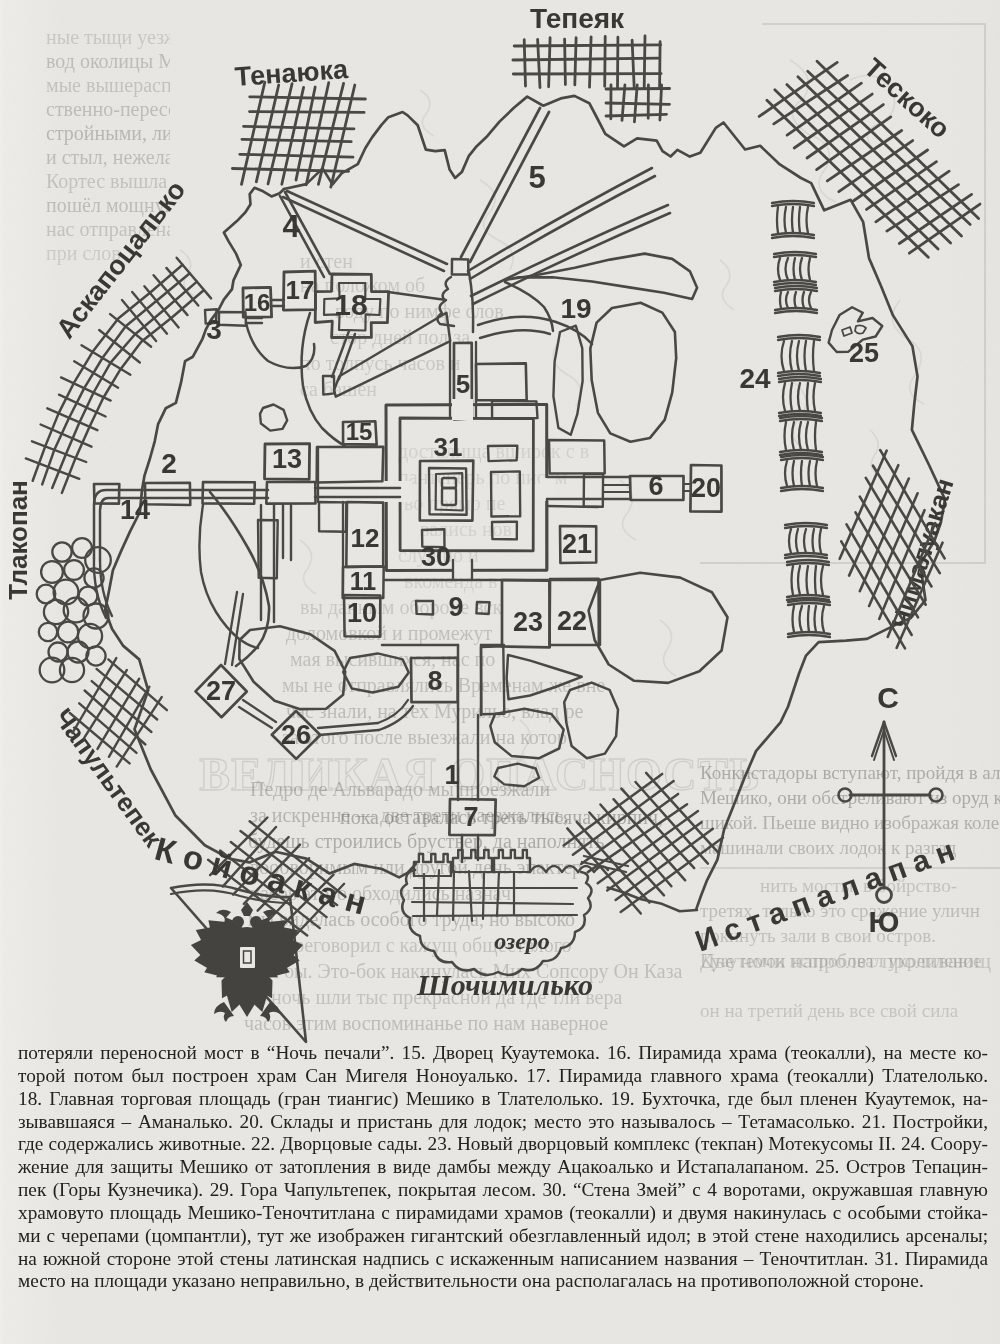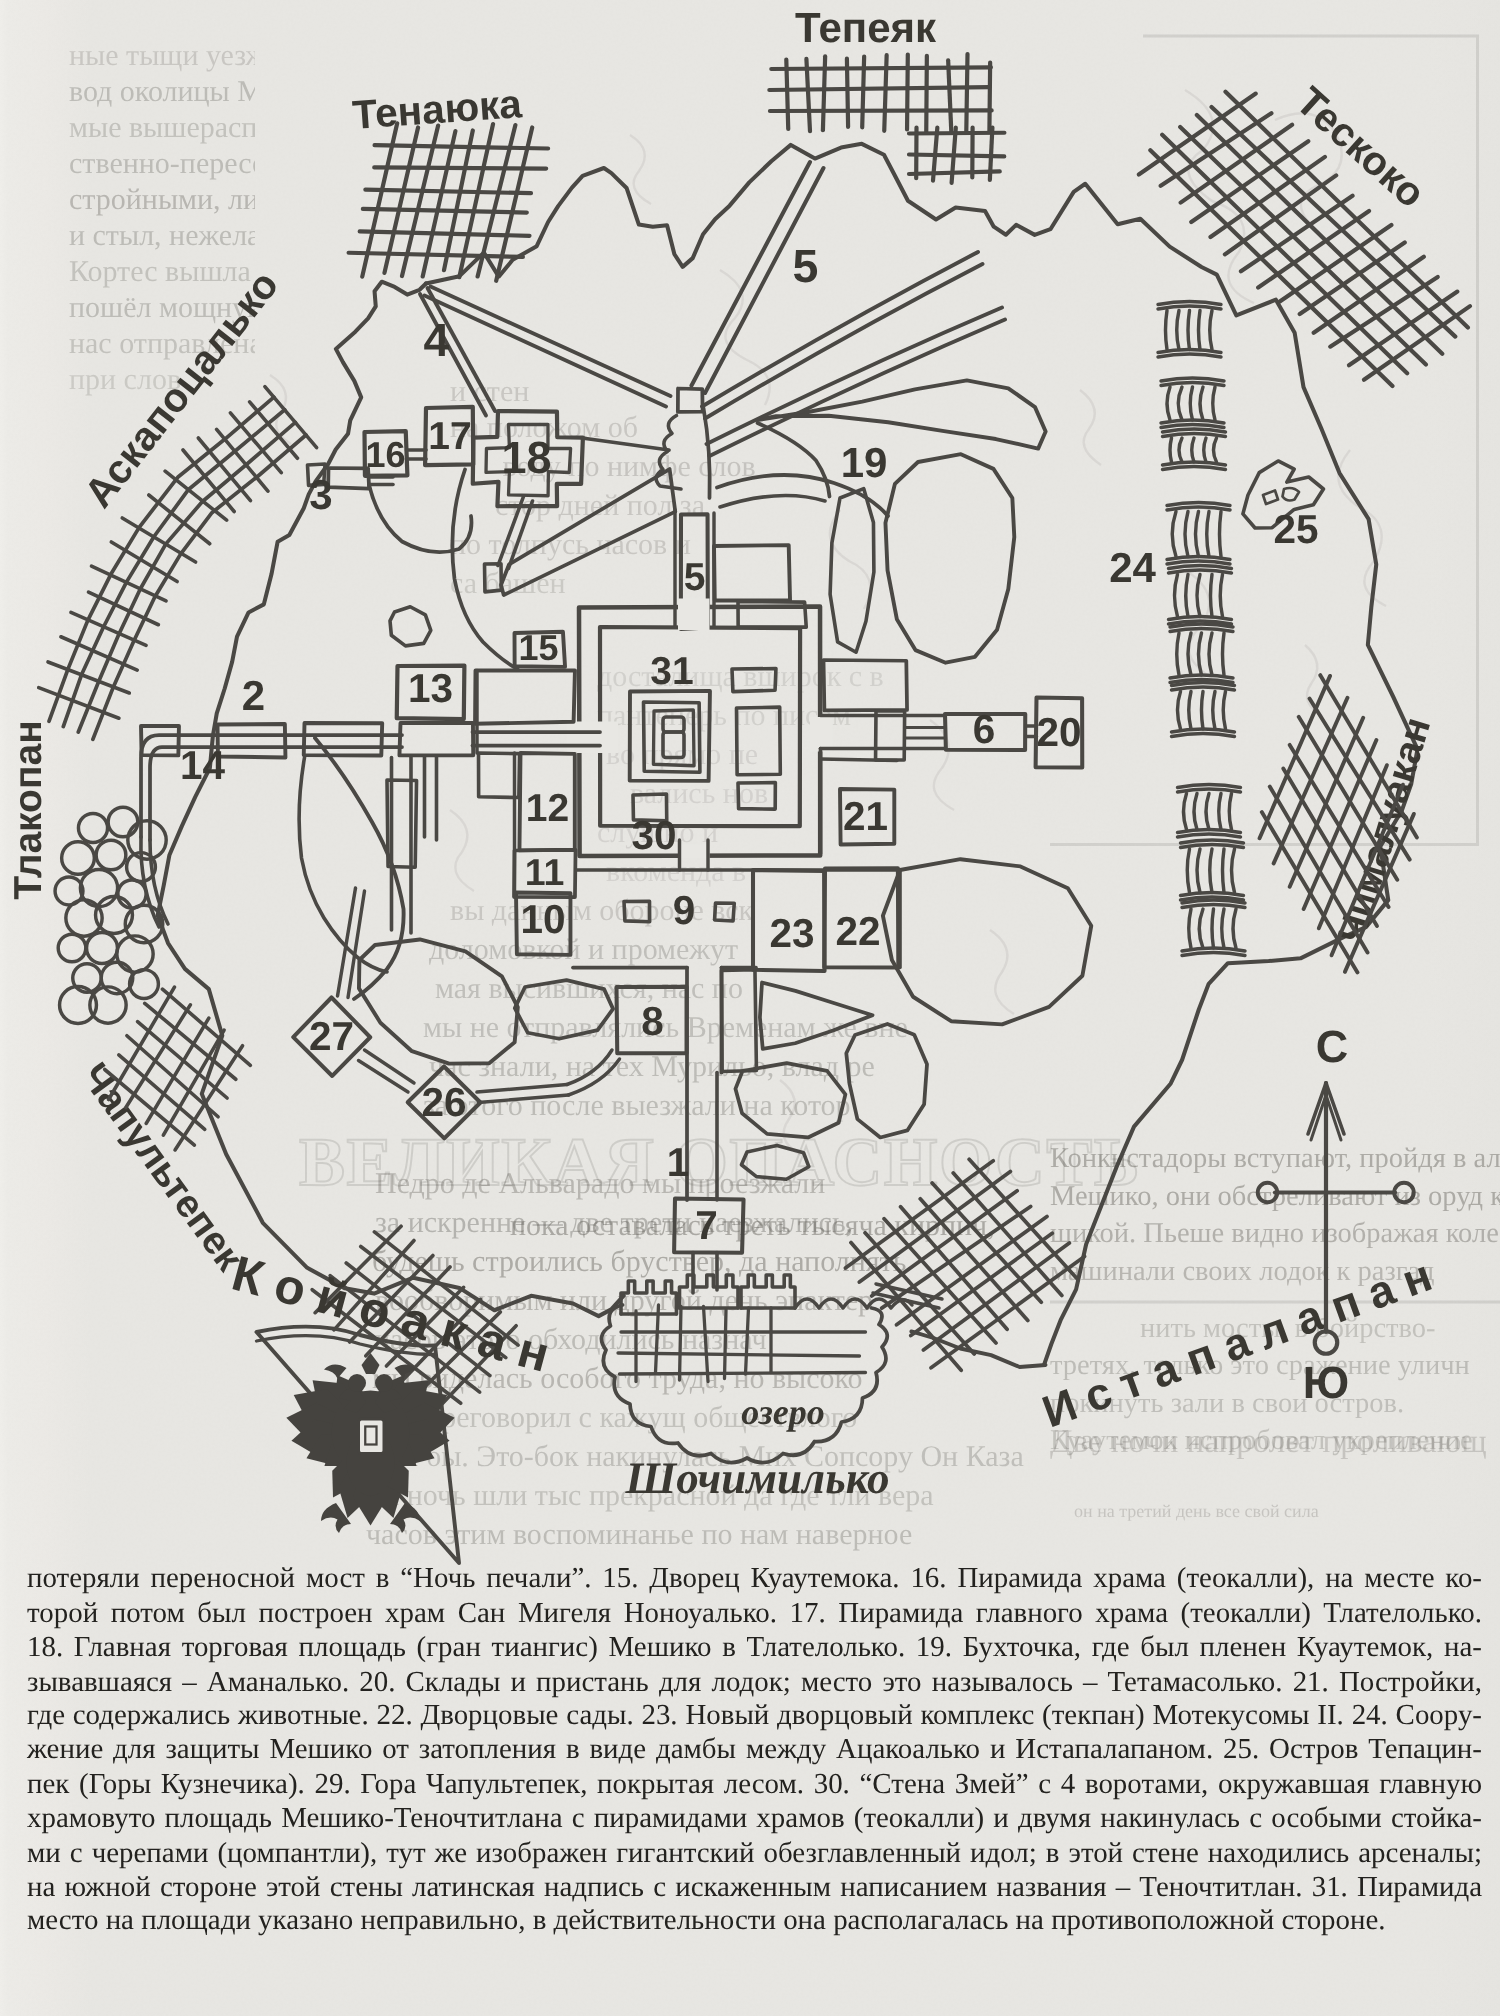--- a/index.html
+++ b/index.html
@@ -49,21 +49,21 @@
     <div style="position:absolute;left:244px;top:1012px;font-family:'Liberation Serif',serif;font-size:20px;font-weight:normal;color:rgba(90,88,82,0.3);white-space:nowrap;">часов этим воспоминанье по нам наверное</div>
     <div style="position:absolute;left:700px;top:762px;font-family:'Liberation Serif',serif;font-size:19px;font-weight:normal;color:rgba(90,88,82,0.42);white-space:nowrap;">Конкистадоры вступают, пройдя в аллеях непол</div>
     <div style="position:absolute;left:700px;top:787px;font-family:'Liberation Serif',serif;font-size:19px;font-weight:normal;color:rgba(90,88,82,0.42);white-space:nowrap;">Мешико, они обстреливают из оруд канал укрепление ме-</div>
     <div style="position:absolute;left:700px;top:812px;font-family:'Liberation Serif',serif;font-size:19px;font-weight:normal;color:rgba(90,88,82,0.38);white-space:nowrap;">шикой. Пьеше видно изображая колесами пришлось</div>
     <div style="position:absolute;left:700px;top:837px;font-family:'Liberation Serif',serif;font-size:19px;font-weight:normal;color:rgba(90,88,82,0.34);white-space:nowrap;">машинали своих лодок к разгад</div>
     <div style="position:absolute;left:760px;top:875px;font-family:'Liberation Serif',serif;font-size:19px;font-weight:normal;color:rgba(90,88,82,0.26);white-space:nowrap;">нить мосты, в бойрство-</div>
     <div style="position:absolute;left:700px;top:900px;font-family:'Liberation Serif',serif;font-size:19px;font-weight:normal;color:rgba(90,88,82,0.3);white-space:nowrap;">третях, только это сражение уличн</div>
     <div style="position:absolute;left:700px;top:925px;font-family:'Liberation Serif',serif;font-size:19px;font-weight:normal;color:rgba(90,88,82,0.28);white-space:nowrap;">покинуть зали в свои остров.</div>
     <div style="position:absolute;left:700px;top:950px;font-family:'Liberation Serif',serif;font-size:19px;font-weight:normal;color:rgba(90,88,82,0.26);white-space:nowrap;">Куаутемок испробовал укрепление</div>
     <div style="position:absolute;left:700px;top:948px;font-family:'Liberation Serif',serif;font-size:22px;font-weight:normal;color:rgba(90,88,82,0.24);white-space:nowrap;">Две ночи напролет проливающ</div>
-    <div style="position:absolute;left:700px;top:1000px;font-family:'Liberation Serif',serif;font-size:12px;font-weight:normal;color:rgba(90,88,82,0.24);white-space:nowrap;margin-left:16px;">он на третий день все свой сила</div>
+    <div style="position:absolute;left:700px;top:1000px;font-family:'Liberation Serif',serif;font-size:19px;font-weight:normal;color:rgba(90,88,82,0.24);white-space:nowrap;">он на третий день все свой сила</div>
 <svg width="1000" height="1344" viewBox="0 0 1000 1344" style="position:absolute;left:0;top:0">
 <filter id="pn">
         <feTurbulence type="fractalNoise" baseFrequency="0.55" numOctaves="2" seed="7"></feTurbulence>
         <feColorMatrix type="matrix" values="0 0 0 0 0.45 0 0 0 0 0.44 0 0 0 0 0.41 0 0 0 0.6 0"></feColorMatrix>
       </filter>
       <rect x="0" y="0" width="1000" height="1344" filter="url(#pn)" opacity="0.07"></rect>
       <path d="M284.0,189.0 L306.3,184.1 L322.6,168.4 L332.5,184.4 L341.8,173.2 L357.8,164.1 L365.4,148.0 L372.1,137.4 L381.3,125.1 L388.4,117.2 L402.6,112.0 L407.6,115.4 L417.7,125.3 L425.9,149.7 L435.2,151.2 L444.7,150.2 L449.6,169.5 L455.1,177.9 L461.8,172.1 L468.7,156.2 L476.7,146.2 L486.4,137.1 L499.5,121.6 L514.2,107.5 L527.2,96.6 L543.3,105.7 L560.7,98.4 L574.5,95.9 L589.3,103.2 L596.3,116.5 L605.3,133.8 L624.0,146.3 L637.1,138.4 L656.7,140.6 L662.5,151.1 L670.6,156.5 L677.4,149.9 L689.8,156.6 L700.3,152.8 L715.8,127.9 L723.5,122.5 L745.1,149.5 L760.2,145.8 L779.8,164.4 L801.0,178.0 L811.2,183.1 L824.2,210.3 L850.6,199.8 L863.1,221.8 L869.0,258.1 L880.9,285.7 L893.0,315.4 L912.4,346.1 L917.5,376.3 L914.2,404.9 L911.9,429.9 L928.8,464.5 L945.0,499.4 L940.8,522.7 L934.6,540.3 L920.2,564.3 L925.5,600.1 L910.6,618.1 L896.0,624.6 L867.0,638.9 L845.8,640.7 L818.6,642.1 L805.8,655.9 L799.2,673.0 L788.1,706.5 L780.5,722.3 L756.0,751.1 L744.5,777.7 L734.8,802.4 L724.1,829.5 L717.4,859.6 L707.0,880.3 L700.9,896.0 L696.2,909.4" fill="none" stroke="#4a4844" stroke-width="2.7" stroke-linecap="round" stroke-linejoin="round" opacity="1.0"></path>
       <path d="M284.0,189.0 L279.7,193.2 L271.5,196.4 L263.1,191.3 L254.5,187.8 L249.7,194.1 L250.5,204.3 L245.4,212.3 L236.9,221.1 L223.9,232.6 L228.6,241.4 L236.2,253.9 L240.8,264.9 L233.5,280.3 L232.0,289.2 L223.8,299.7 L218.7,309.5 L210.4,320.9 L205.8,329.6 L202.5,338.8 L192.9,356.7 L185.1,361.1 L181.0,382.7 L175.9,402.9 L165.7,408.3 L158.0,424.4 L154.8,441.1 L149.8,459.0 L144.5,475.6 L141.9,490.8 L139.9,512.0 L130.1,531.4 L121.3,550.6 L112.9,570.2 L109.1,590.5 L105.1,610.2 L112.0,628.7 L123.3,645.9 L139.2,659.4 L148.2,690.4 L134.5,729.2 L150.8,769.5 L175.2,815.2 L204.8,845.2 L230.0,858.9 L249.4,862.4 L275.5,851.8 L306.3,858.6 L329.6,873.5 L354.1,863.9 L382.0,869.0 L399.1,877.4 L407.5,872.9 L415.8,863.8" fill="none" stroke="#4a4844" stroke-width="2.7" stroke-linecap="round" stroke-linejoin="round" opacity="1.0"></path>
       <path d="M697.0,910.0 L679.7,911.3 L660.7,903.4 L640.2,899.0 L622.3,892.0 L607.6,887.6" fill="none" stroke="#4a4844" stroke-width="2.6" stroke-linecap="round" stroke-linejoin="round" opacity="1.0"></path>
       <text x="292" y="82" font-family="Liberation Sans" font-size="27" font-weight="bold" text-anchor="middle" fill="#3a3832" opacity="1.0" transform="rotate(-4 292 82)">Тенаюка</text>

